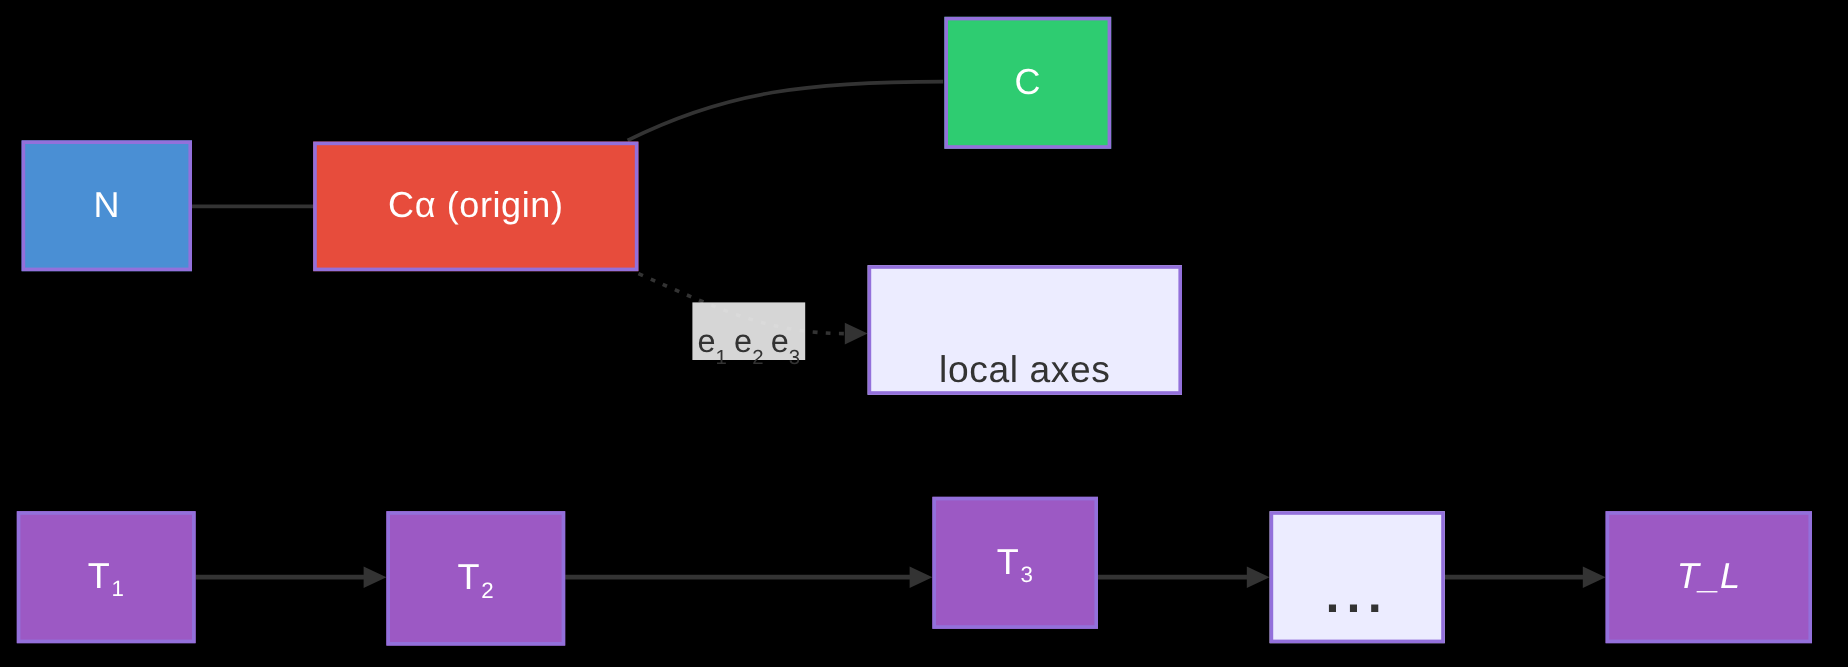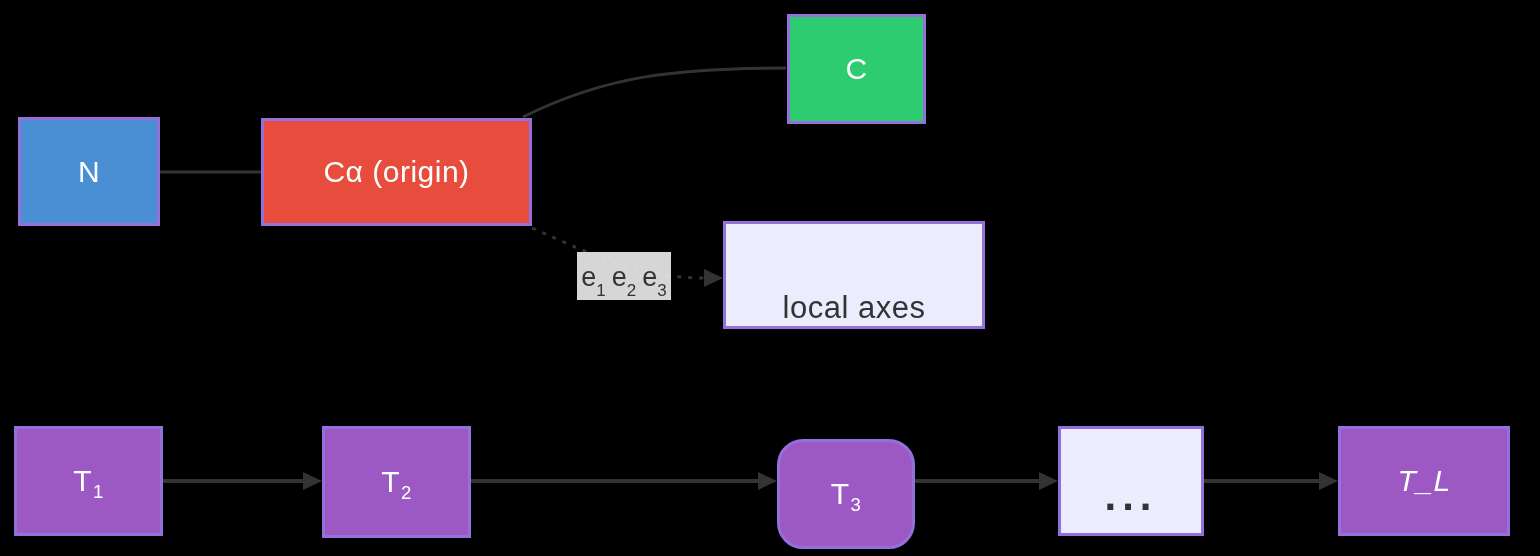--- a/index.html
+++ b/index.html
@@ -67,21 +67,21 @@
   }
   .edge-label {
     position: absolute;
     left: 577px;
     top: 252px;
     width: 94px;
     height: 48px;
     background: rgba(232, 232, 232, 0.92);
     z-index: 3;
     display: flex;
-    align-items: center;
+    align-items: flex-end;
     justify-content: center;
     padding-top: 2px;
     box-sizing: border-box;
     color: var(--c-dark-text, #333333);
     font-size: 27px;
   }
   .edge-label .e-group { margin: 0 3px; white-space: nowrap; }
   .edge-label .sub {
     font-size: 17px;
     position: relative;
@@ -138,21 +138,21 @@
   </div>
 
   <div class="node purple" style="left:14px; top:426px; width:149px; height:110px;">
     <span><span>T</span><span class="sub">1</span></span>
   </div>
 
   <div class="node purple" style="left:322px; top:426px; width:149px; height:112px;">
     <span><span>T</span><span class="sub">2</span></span>
   </div>
 
-  <div class="node purple" style="left:777px; top:439px; width:138px; height:110px;border-radius:26px;">
+  <div class="node purple" style="left:777px; top:414px; width:138px; height:110px;">
     <span><span>T</span><span class="sub">3</span></span>
   </div>
 
   <div class="node lavender" style="left:1058px; top:426px; width:146px; height:110px;">
     <span class="dots-label">...</span>
   </div>
 
   <div class="node purple" style="left:1338px; top:426px; width:172px; height:110px;font-style:italic;">
     <span>T_L</span>
   </div>

